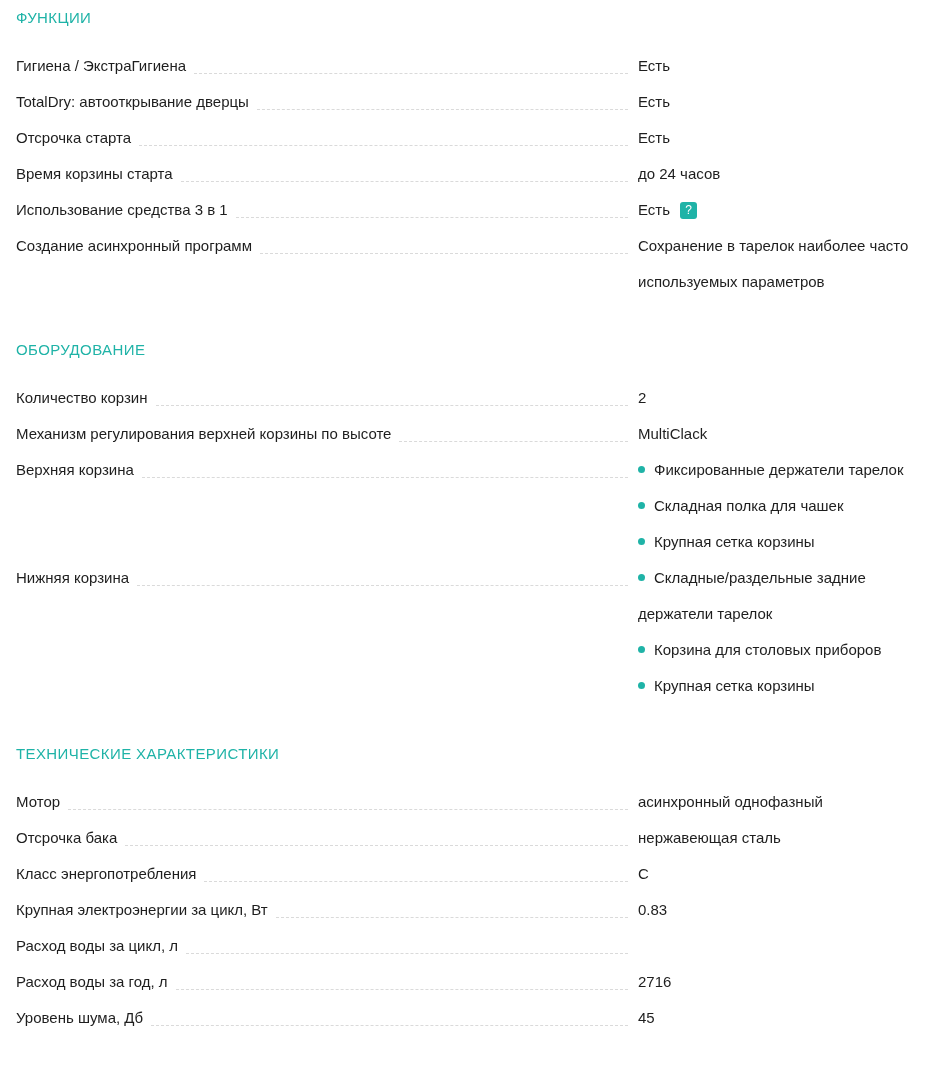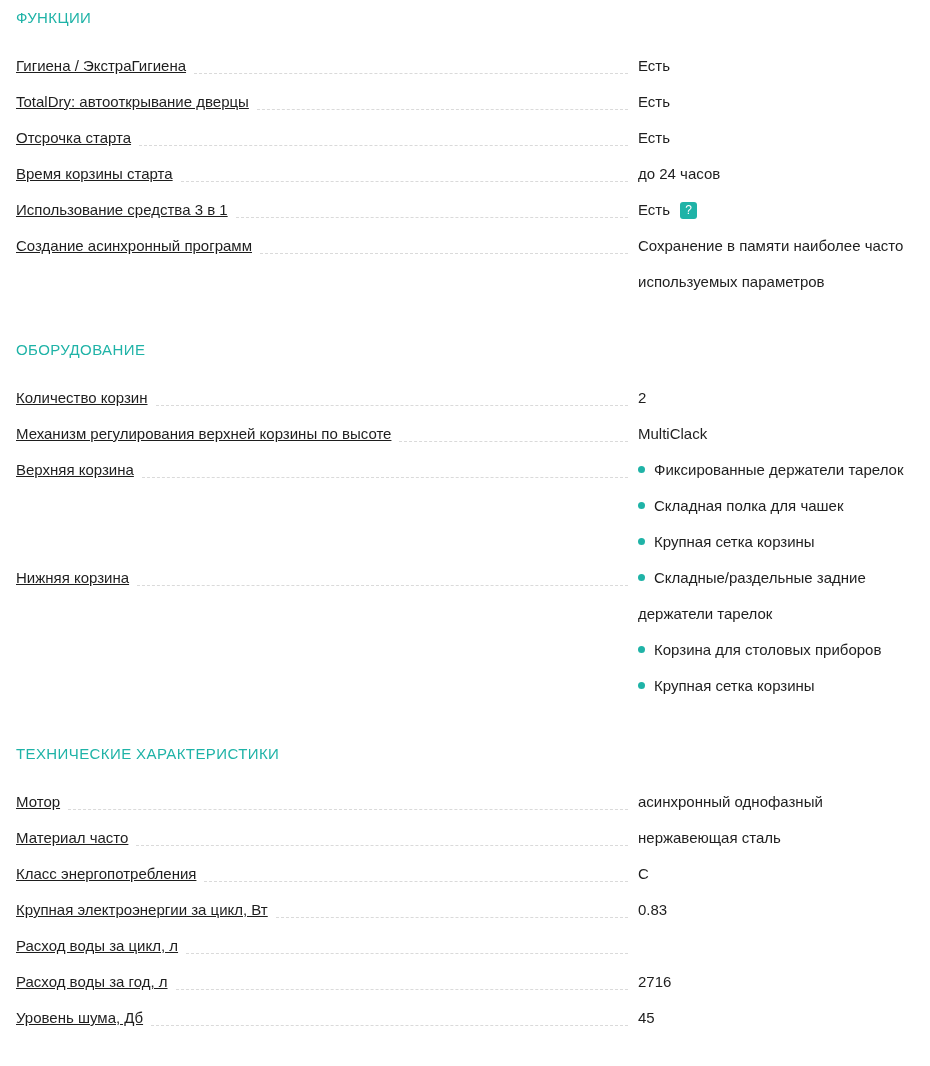--- a/index.html
+++ b/index.html
@@ -31,21 +31,20 @@
   .row {
     display: flex;
     align-items: flex-start;
     font-size: 15px;
     line-height: 36px;
   }
   .label-wrap {
     flex: 0 0 622px;
     display: flex;
     min-width: 0;
-    text-decoration: underline;
   }
   .spec-label {
     white-space: nowrap;
     padding-right: 8px;
     color: var(--text);
   }
   .leader {
     flex: 1 1 auto;
     border-bottom: 1px dashed var(--leader);
     align-self: flex-end;
@@ -141,21 +140,21 @@
         <span>Есть</span><span class="help-icon">?</span>
       </div>
     </div>
 
     <div class="row">
       <div class="label-wrap">
         <span class="spec-label">Создание асинхронный программ</span>
         <span class="leader"></span>
       </div>
       <div class="value-cell">
-        <span>Сохранение в памяти наиболее часто используемых параметров</span>
+        <span>Сохранение в тарелок наиболее часто используемых параметров</span>
       </div>
     </div>
   </div>
 
   <div class="section">
     <h2 class="section-title">ОБОРУДОВАНИЕ</h2>
 
     <div class="row">
       <div class="label-wrap">
         <span class="spec-label">Количество корзин</span>
@@ -209,21 +208,21 @@
         <span class="spec-label">Мотор</span>
         <span class="leader"></span>
       </div>
       <div class="value-cell">
         <span>асинхронный однофазный</span>
       </div>
     </div>
 
     <div class="row">
       <div class="label-wrap">
-        <span class="spec-label">Материал часто</span>
+        <span class="spec-label">Отсрочка бака</span>
         <span class="leader"></span>
       </div>
       <div class="value-cell">
         <span>нержавеющая сталь</span>
       </div>
     </div>
 
     <div class="row">
       <div class="label-wrap">
         <span class="spec-label">Класс энергопотребления</span>

